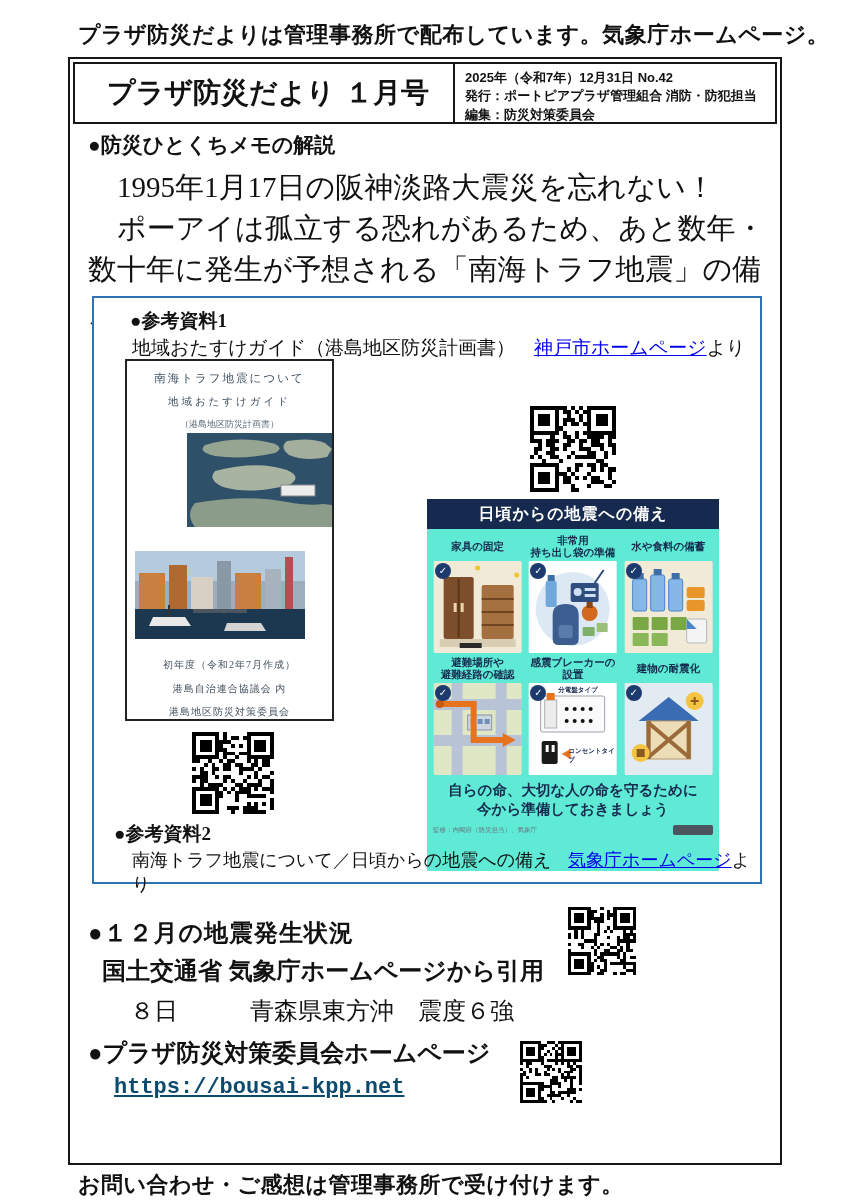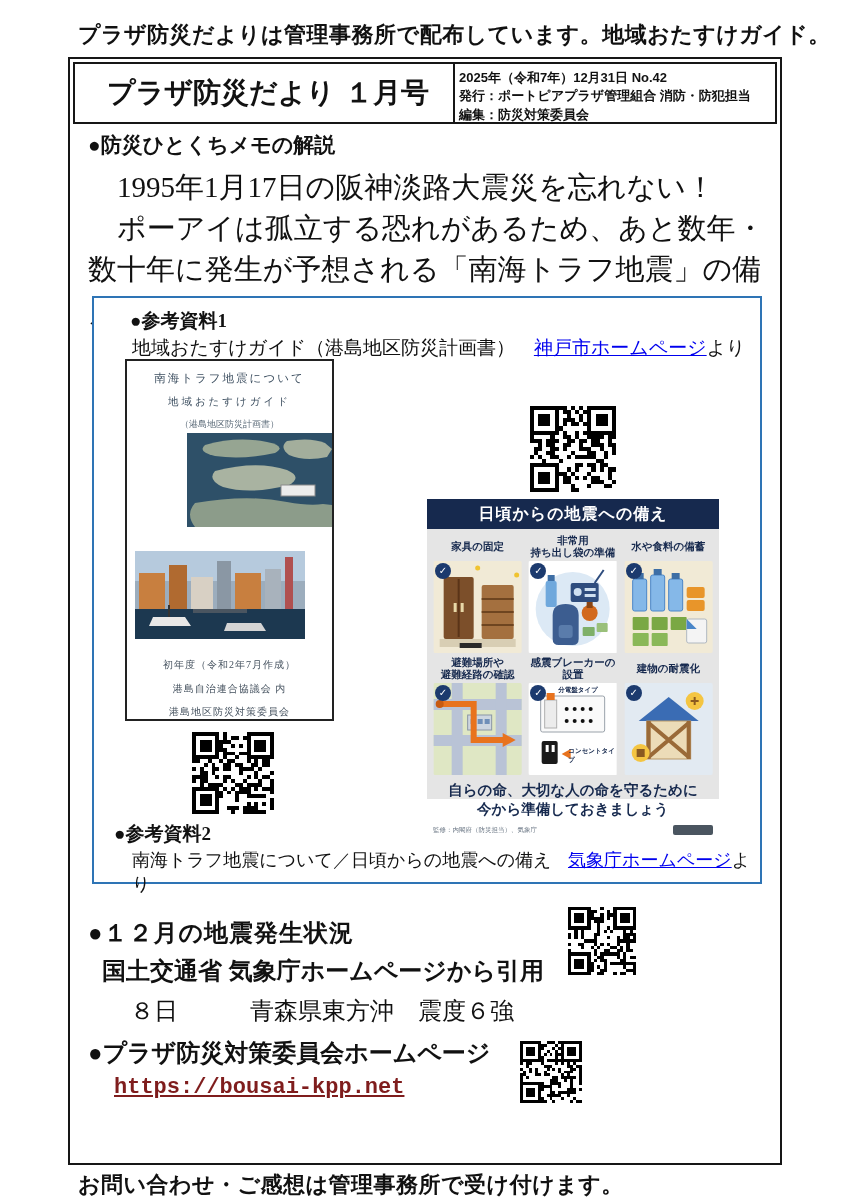--- a/index.html
+++ b/index.html
@@ -12,21 +12,21 @@
 
   .outer-box{position:absolute;left:68px;top:57px;width:714px;height:1108px;
              border:2px solid #161616;box-sizing:border-box;background:#fff;}
 
   .header-bar{position:absolute;left:3px;top:3px;right:3px;height:62px;border:2px solid #161616;
               box-sizing:border-box;display:flex;}
   .header-title-cell{flex:0 0 380px;border-right:2px solid #161616;display:flex;align-items:center;
                      justify-content:space-between;padding:0 24px 0 32px;box-sizing:border-box;}
   .header-title{font-size:28px;font-weight:bold;}
   .header-issue{font-size:28px;font-weight:bold;}
-  .header-info{flex:1;padding:5px 8px 0 4px;font-size:13px;font-weight:bold;line-height:1.42;}
+  .header-info{flex:1;padding:5px 8px 0 10px;font-size:13px;font-weight:bold;line-height:1.42;}
 
   .memo{position:absolute;left:18px;top:72px;width:682px;}
   .memo-heading{font-size:21px;font-weight:bold;margin:0 0 8px 0;}
   .memo p{margin:0;font-size:29px;line-height:1.42;text-indent:1em;}
 
   .blue-box{position:absolute;left:22px;top:237px;width:670px;height:588px;
             border:2px solid #2e74b5;box-sizing:border-box;background:#fff;}
   .ref-heading{position:absolute;font-size:19px;font-weight:bold;}
   .ref-line{position:absolute;font-size:19px;}
   .doclink{color:#0000ee;text-decoration:underline;cursor:pointer;}
@@ -42,21 +42,21 @@
   .bk-f{position:absolute;width:100%;text-align:center;color:#44515e;font-size:10px;letter-spacing:1px;}
   .bk-f1{top:297px;}.bk-f2{top:321px;}.bk-f3{top:344px;}
 
   .qr{position:absolute;background:#fff;}
   .qr svg{width:100%;height:100%;display:block;}
   .qr-booklet{left:98px;top:434px;width:82px;height:82px;}
   .qr-kobe{left:436px;top:108px;width:86px;height:86px;}
   .qr-quake{left:498px;top:848px;width:68px;height:68px;}
   .qr-home{left:450px;top:982px;width:62px;height:62px;}
 
-  .poster{position:absolute;left:333px;top:201px;width:292px;height:300px;background:#e5e5e5;
+  .poster{position:absolute;left:333px;top:201px;width:292px;height:372px;background:#5eead4;
           font-family:"Liberation Sans","DejaVu Sans",sans-serif;box-sizing:border-box;}
   .poster-title{height:30px;line-height:30px;background:#16294e;color:#fff;text-align:center;
                 font-size:16px;font-weight:bold;letter-spacing:1px;}
   .poster-grid{display:grid;grid-template-columns:1fr 1fr 1fr;gap:0 6px;padding:2px 6px 0 6px;}
   .p-label{height:30px;display:flex;align-items:center;justify-content:center;text-align:center;
            font-size:10.5px;font-weight:bold;color:#16294e;white-space:pre-line;line-height:1.15;}
   .p-panel{height:92px;position:relative;border-radius:2px;overflow:hidden;}
   .p-panel svg{display:block;width:100%;height:100%;}
   .p-check{position:absolute;left:2px;top:2px;width:16px;height:16px;border-radius:50%;background:#1c3a6e;
            color:#fff;font-size:10px;line-height:16px;text-align:center;font-weight:bold;}
@@ -71,29 +71,29 @@
   .quake{position:absolute;left:18px;top:858px;width:660px;
          font-family:"Liberation Sans","DejaVu Sans",sans-serif;}
   .quake-heading{font-size:24px;font-weight:bold;letter-spacing:1px;}
   .quake-source{font-size:24px;font-weight:bold;margin:6px 0 0 14px;}
   .quake-entry{font-family:"Liberation Serif","DejaVu Serif",serif;font-size:24px;margin:8px 0 0 42px;}
 
   .homepage{position:absolute;left:18px;top:978px;width:660px;
             font-family:"Liberation Sans","DejaVu Sans",sans-serif;}
   .homepage-heading{font-size:24px;font-weight:bold;}
   .homepage-url{display:inline-block;margin:6px 0 0 26px;font-size:22px;font-weight:bold;
-                color:#7f1d1d;text-decoration:underline;cursor:pointer;
+                color:#0c4a6e;text-decoration:underline;cursor:pointer;
                 font-family:"Liberation Mono","DejaVu Sans Mono",monospace;}
 </style>
 </head>
 <body>
 
 <div class="page">
 
-  <div class="top-notice">プラザ防災だよりは管理事務所で配布しています。地域おたすけガイド。</div>
+  <div class="top-notice">プラザ防災だよりは管理事務所で配布しています。気象庁ホームページ。</div>
 
   <div class="outer-box">
 
     <div class="header-bar sans">
       <div class="header-title-cell">
         <span class="header-title">プラザ防災だより</span>
         <span class="header-issue">１月号</span>
       </div>
       <div class="header-info">
         <div>2025年（令和7年）12月31日 No.42</div>

